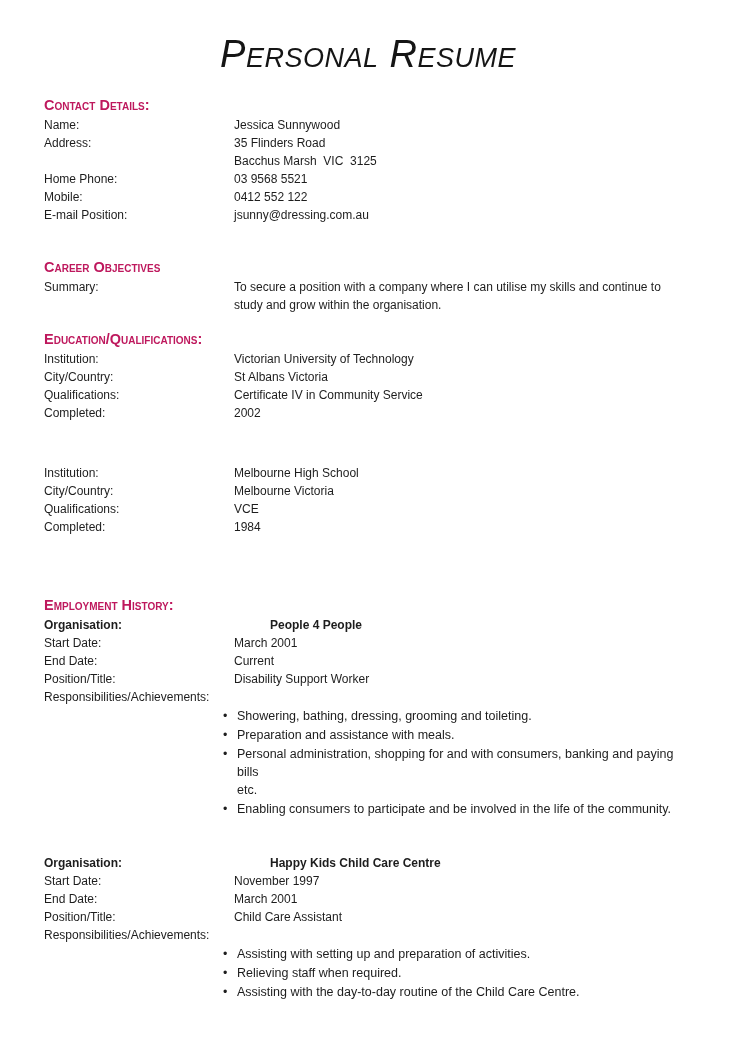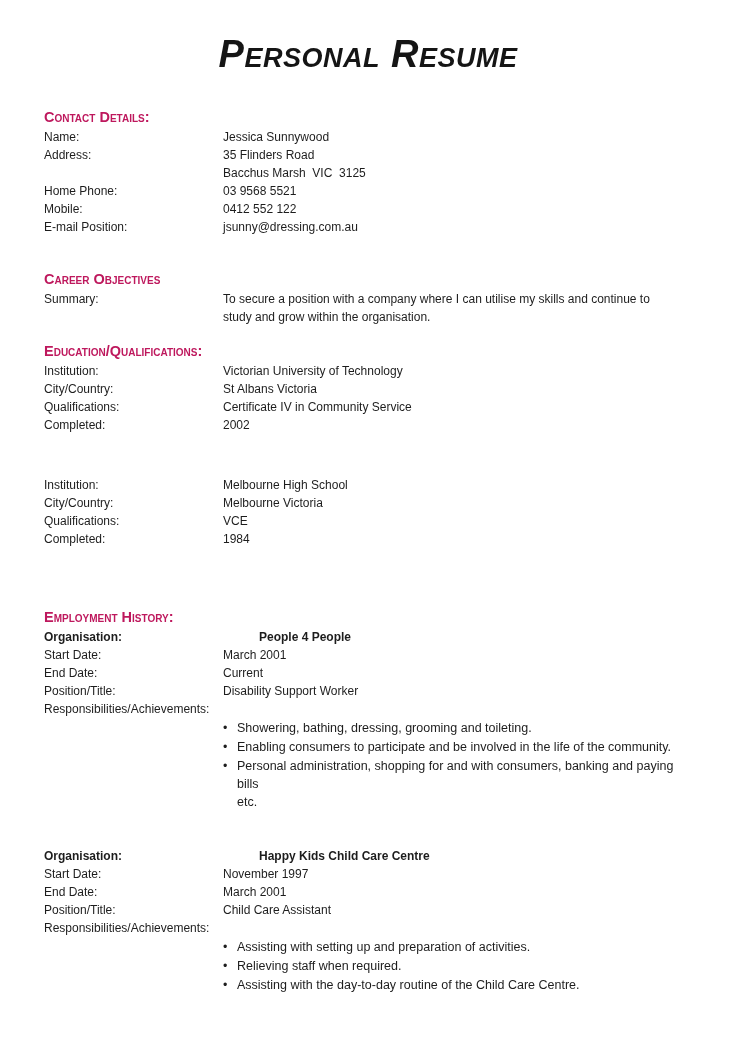--- a/index.html
+++ b/index.html
@@ -11,24 +11,24 @@
     font-family: "Liberation Sans", sans-serif;
     color: #1d1d1d;
     overflow: hidden;
   }
   .page {
     width: 736px;
     height: 1041px;
     padding: 32px 44px 0 44px;
   }
   .doc-title {
-    margin: 0 0 32px 0;
+    margin: 0 0 20px 0;
     text-align: center;
     font-size: 38px;
-    font-weight: 700;
+    font-weight: 400;
     font-style: italic;
     font-variant: small-caps;
     letter-spacing: 0.5px;
     color: #151515;
     line-height: 44px;
   }
   .section-heading {
     font-variant: small-caps;
     font-weight: bold;
     font-size: 14.5px;
@@ -42,20 +42,21 @@
     line-height: 18px;
   }
   .row .label {
     flex: none;
     width: 179px;
   }
   .row .value {
     flex: none;
     width: 469px;
     white-space: pre-wrap;
+    margin-left: 11px;
   }
   .row.bold { font-weight: bold; gap: 36px; }
   .section-contact   { margin-bottom: 34px; }
   .section-career    { margin-bottom: 16px; }
   .edu-entry-0       { margin-bottom: 42px; }
   .section-education { margin-bottom: 60px; }
   .job-0             { margin-bottom: 36px; }
   ul.bullets {
     list-style: none;
     margin: 1px 0 0 179px;
@@ -181,23 +182,24 @@
       </div>
       <div class="row">
         <span class="label">Position/Title:</span>
         <span class="value">Disability Support Worker</span>
       </div>
       <div class="row">
         <span class="label">Responsibilities/Achievements:</span>
       </div>
       <ul class="bullets">
         <li>Showering, bathing, dressing, grooming and toileting.</li>
-        <li>Enabling consumers to participate and be involved in the life of the community.</li>
+        <li>Preparation and assistance with meals.</li>
         <li>Personal administration, shopping for and with consumers, banking and paying bills
 etc.</li>
+        <li>Enabling consumers to participate and be involved in the life of the community.</li>
       </ul>
     </div>
 
     <div class="job job-1">
       <div class="row bold">
         <span class="label">Organisation:</span>
         <span class="value">Happy Kids Child Care Centre</span>
       </div>
       <div class="row">
         <span class="label">Start Date:</span>

